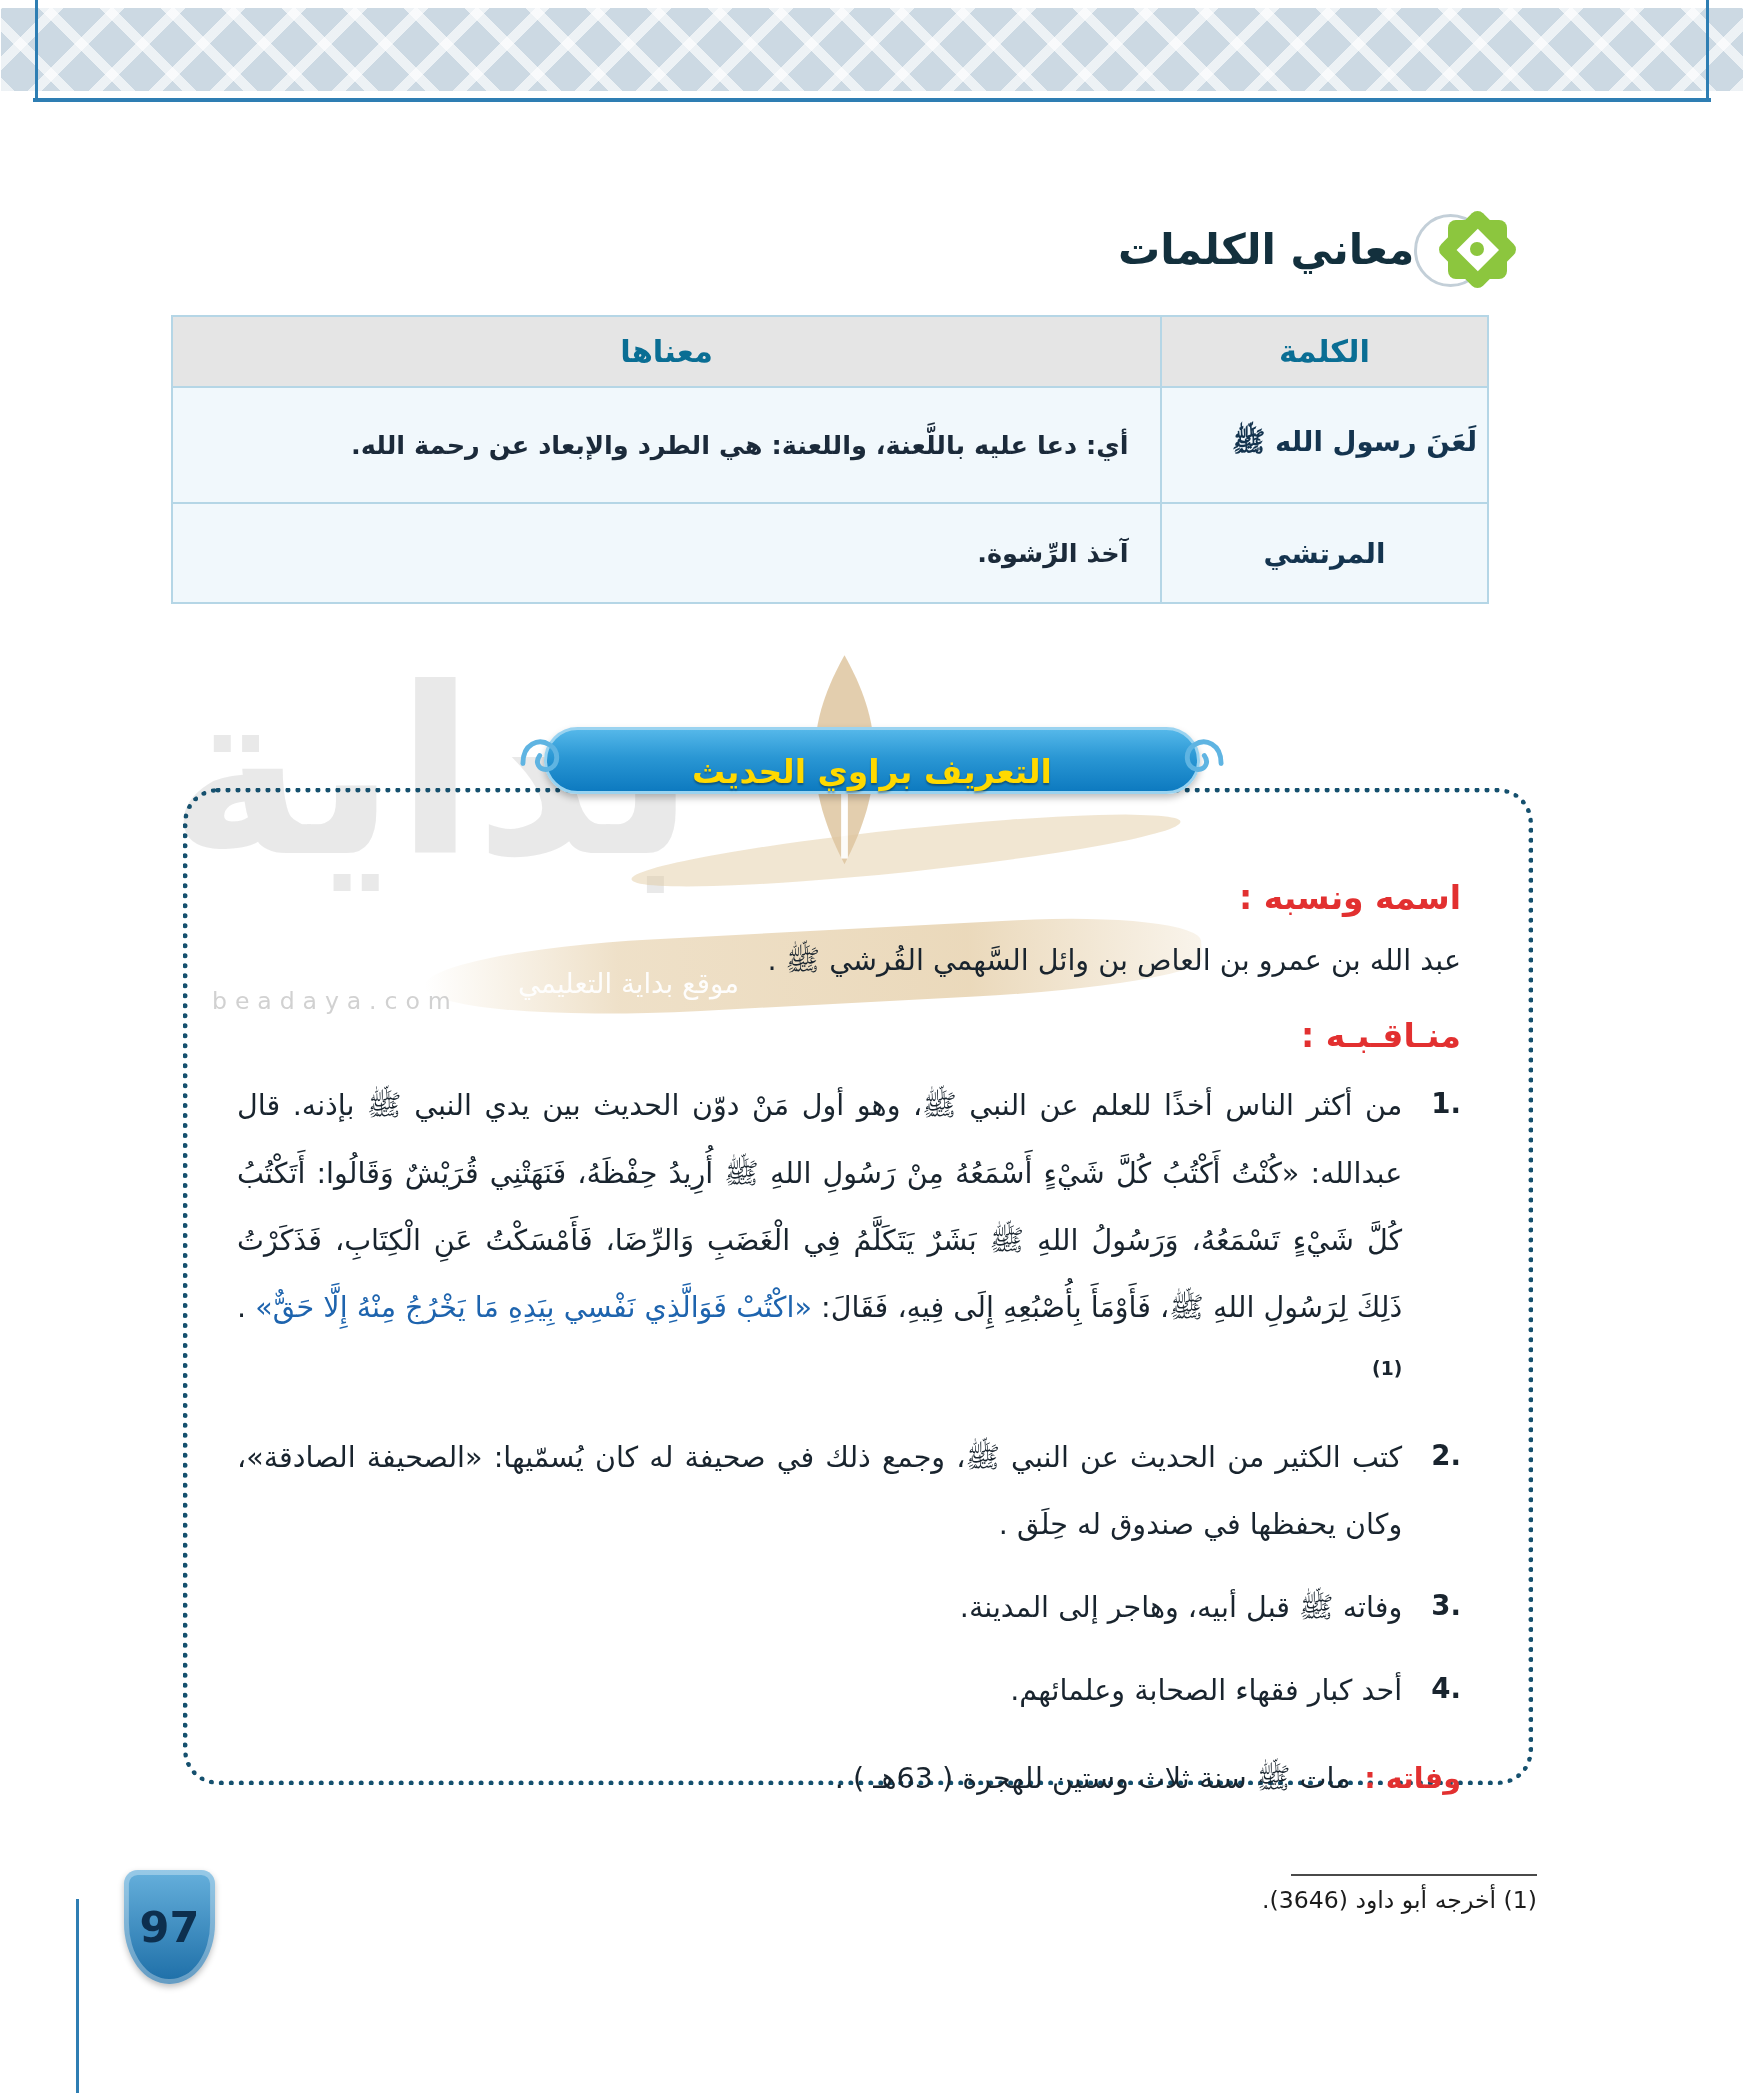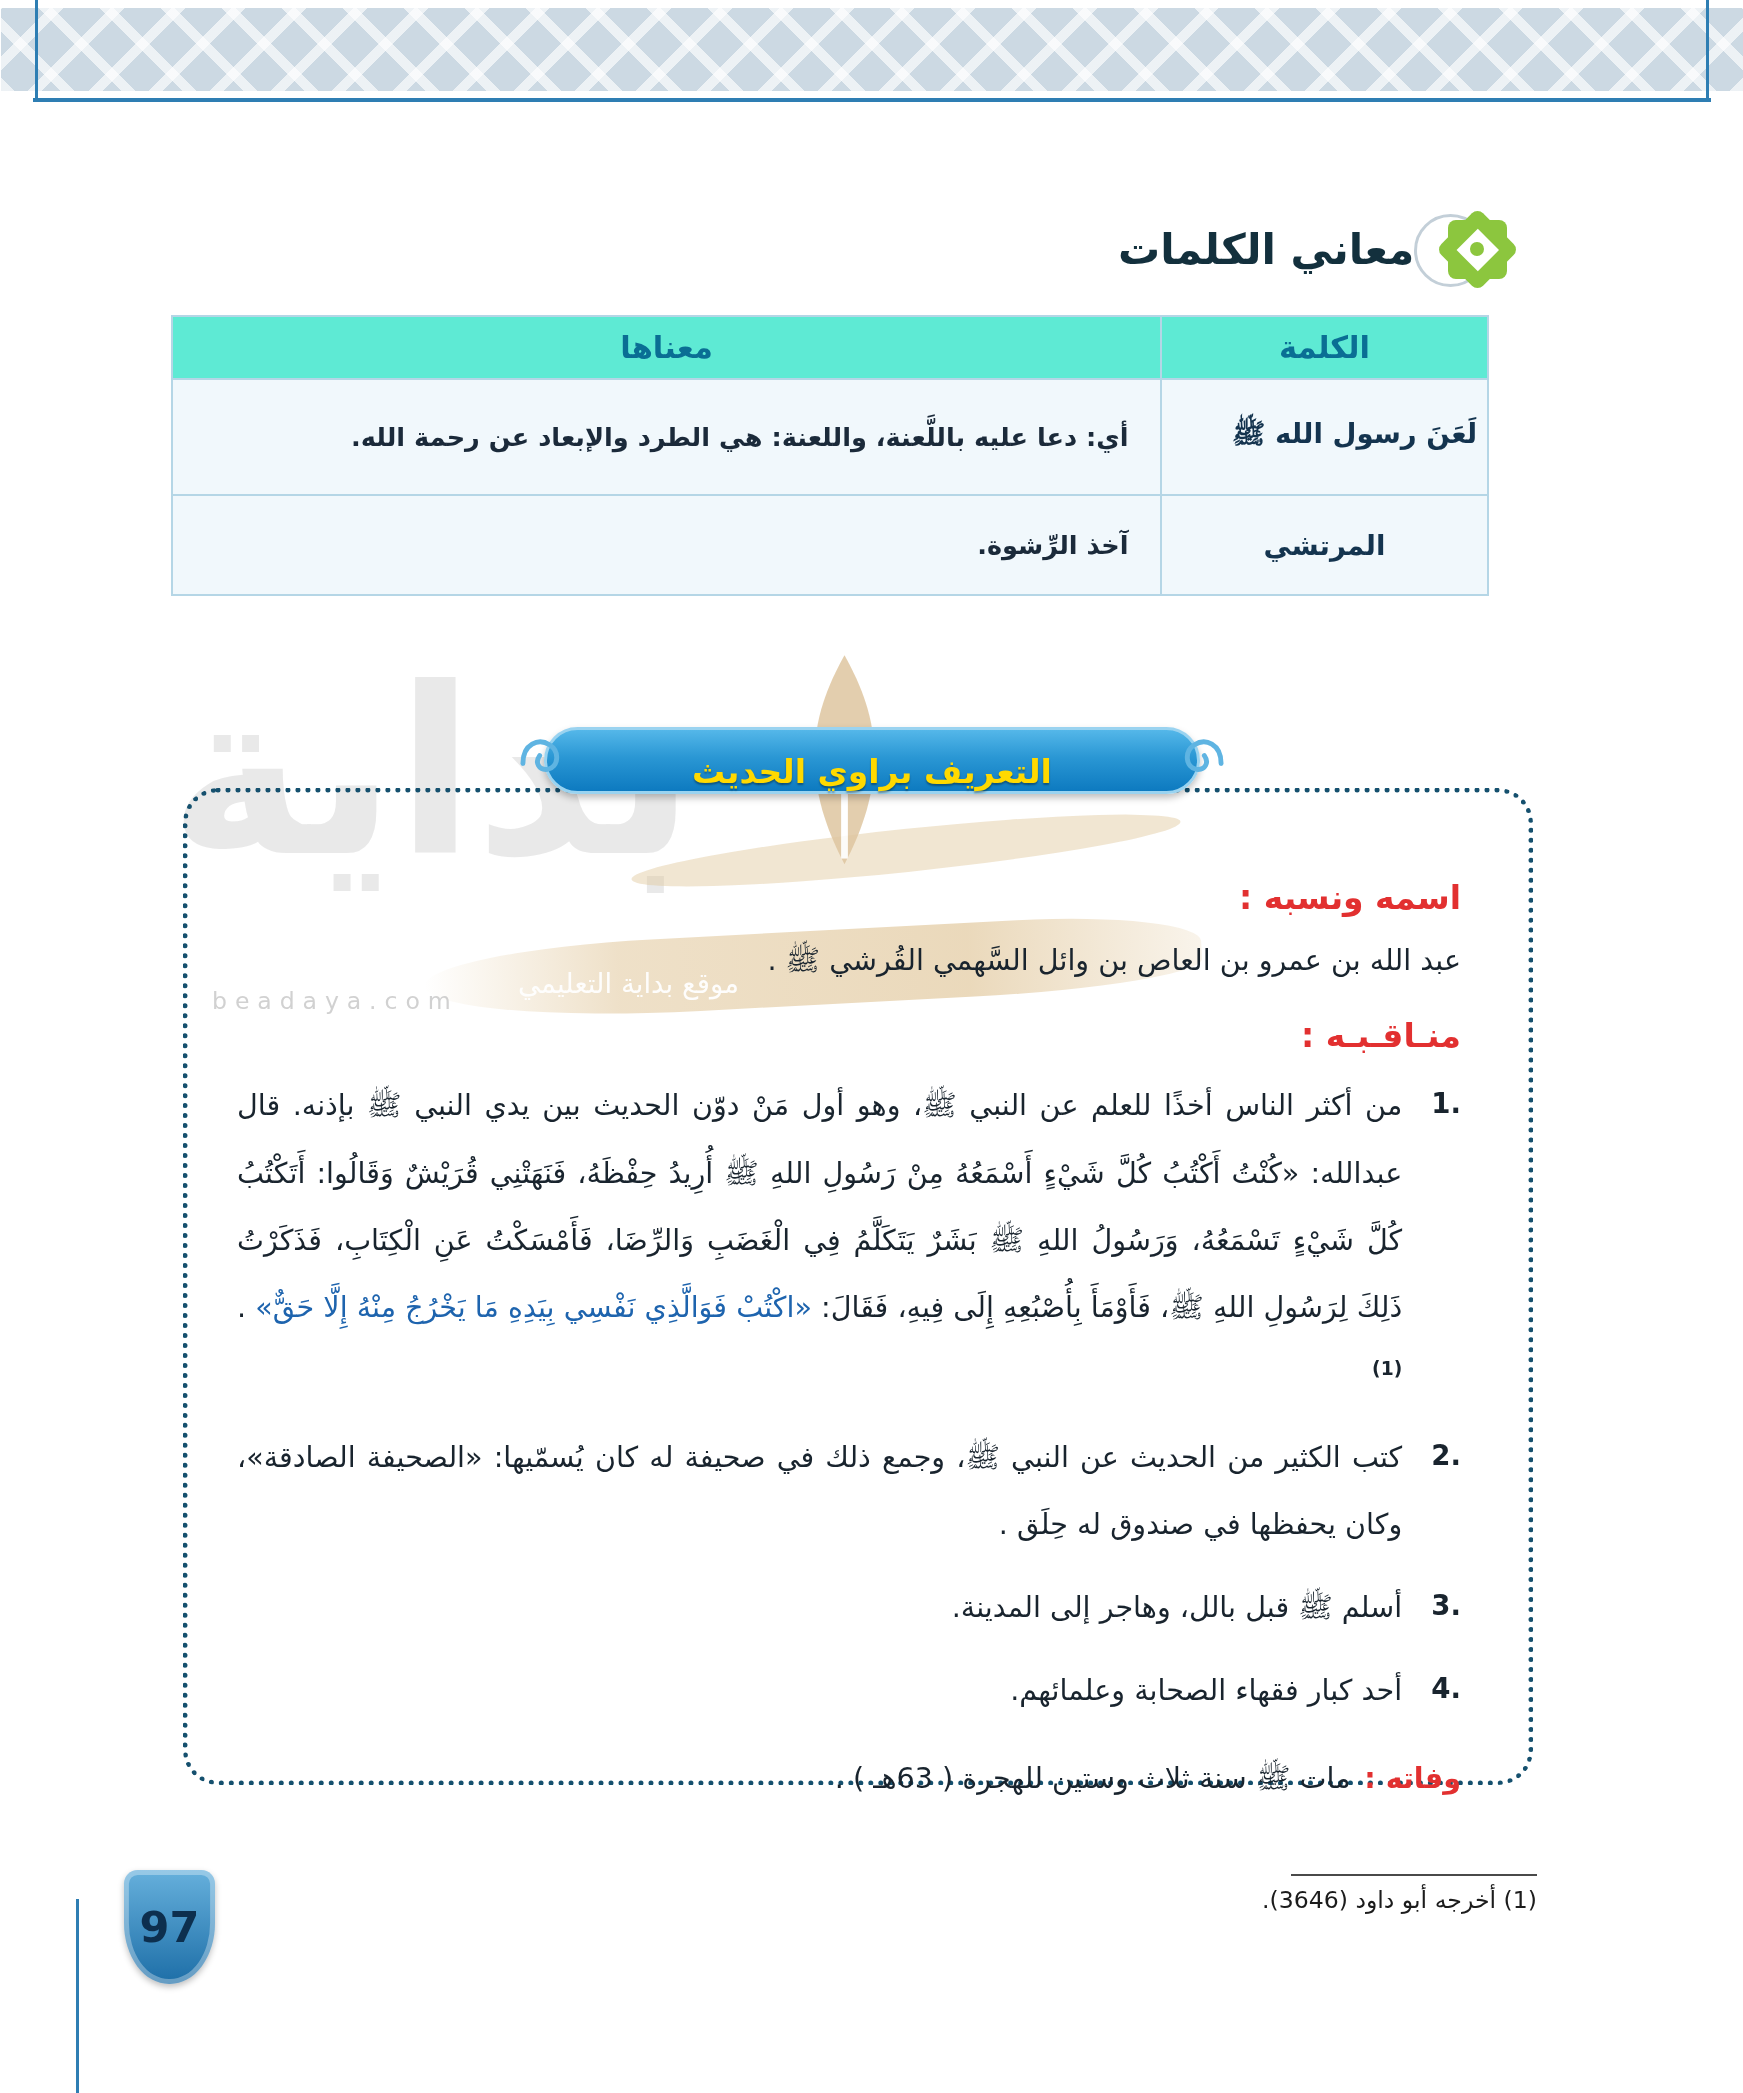--- a/index.html
+++ b/index.html
@@ -38,22 +38,22 @@
   .star-icon .diamond { position:absolute; left:32.5px; top:32.5px; width:29.6px; height:29.6px; background:#ffffff; transform:rotate(45deg); }
   .star-icon .dot { position:absolute; left:40px; top:40px; width:13.8px; height:13.8px; background:#8cc63e; border-radius:50%; }
   .section-title { font-size:42px; font-weight:bold; color:#13303d; }
 
   
   .vocab-table-wrap { position:absolute; top:315px; left:171px; width:1318px; }
   table { width:100%; border-collapse:collapse; table-layout:fixed; }
   col.col-word { width:327px; }
   th, td { border:2px solid #b5d6e6; vertical-align:middle; }
   thead th {
-    background:#5eead4; color:#0a6e94;
-    font-size:30.5px; font-weight:bold; height:63px;
+    background:#e5e5e5; color:#0a6e94;
+    font-size:30.5px; font-weight:bold; height:71px;
   }
   td { background:#f1f8fc; }
   td.word { text-align:center; color:#14344f; font-weight:bold; font-size:27.6px; padding:9.9px; }
   td.meaning { text-align:right; color:#1b2a3a; font-weight:bold; font-size:25.6px; padding:19.7px 31.5px; line-height:1.9; }
   tbody tr:nth-child(1) td { height:116px;text-align:right; }
   tbody tr:nth-child(2) td { height:100px; }
   tbody tr:nth-child(3) td { height:79px; }
 
   
   .banner {
@@ -195,21 +195,21 @@
       <p class="body"><span>من أكثر الناس أخذًا للعلم عن النبي ﷺ، وهو أول مَنْ دوّن الحديث بين يدي النبي ﷺ بإذنه. قال عبدالله: «كُنْتُ أَكْتُبُ كُلَّ شَيْءٍ أَسْمَعُهُ مِنْ رَسُولِ اللهِ ﷺ أُرِيدُ حِفْظَهُ، فَنَهَتْنِي قُرَيْشٌ وَقَالُوا: أَتَكْتُبُ كُلَّ شَيْءٍ تَسْمَعُهُ، وَرَسُولُ اللهِ ﷺ بَشَرٌ يَتَكَلَّمُ فِي الْغَضَبِ وَالرِّضَا، فَأَمْسَكْتُ عَنِ الْكِتَابِ، فَذَكَرْتُ ذَلِكَ لِرَسُولِ اللهِ ﷺ، فَأَوْمَأَ بِأُصْبُعِهِ إِلَى فِيهِ، فَقَالَ: </span><span class="quote">«اكْتُبْ فَوَالَّذِي نَفْسِي بِيَدِهِ مَا يَخْرُجُ مِنْهُ إِلَّا حَقٌّ»</span><span> . </span><span class="ref">(1)</span></p>
     </div>
 
     <div class="item">
       <span class="num">2.</span>
       <p class="body">كتب الكثير من الحديث عن النبي ﷺ، وجمع ذلك في صحيفة له كان يُسمّيها: «الصحيفة الصادقة»، وكان يحفظها في صندوق له حِلَق .</p>
     </div>
 
     <div class="item">
       <span class="num">3.</span>
-      <p class="body">أسلم ﷺ قبل بالل، وهاجر إلى المدينة.</p>
+      <p class="body">وفاته ﷺ قبل أبيه، وهاجر إلى المدينة.</p>
     </div>
 
     <div class="item">
       <span class="num">4.</span>
       <p class="body">أحد كبار فقهاء الصحابة وعلمائهم.</p>
     </div>
 
     <p class="death">
       <span class="h-red-inline">وفاته :</span><span>مات ﷺ سنة ثلاث وستين للهجرة ( 63هـ ) .</span>
     </p>

